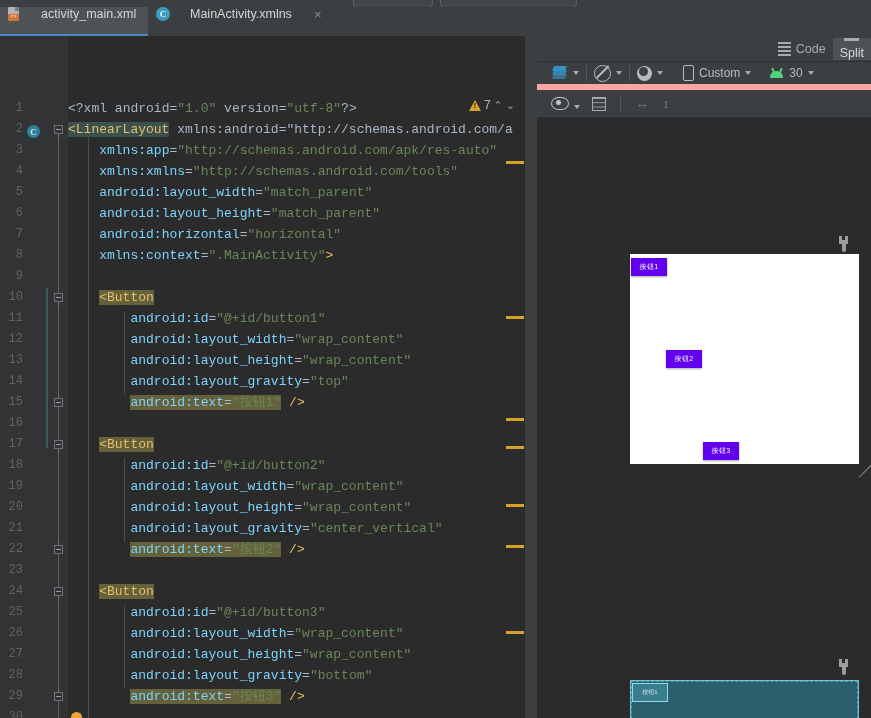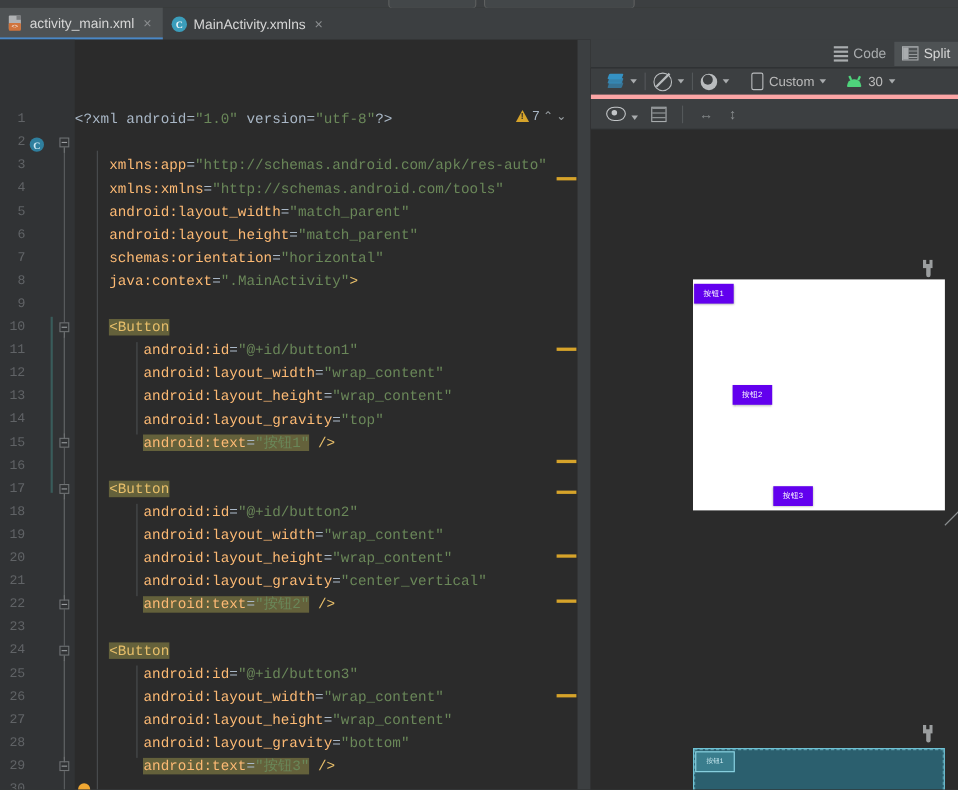--- a/index.html
+++ b/index.html
@@ -31,21 +31,21 @@
     background: #434749;
   }
 
   
   .tabbar {
     position: absolute; left: 0; top: 7px; width: 871px; height: 29px;
     background: #3c3f41;
   }
   .tab {
     position: absolute; top: 0; height: 29px;
-    display: flex; align-items: center; gap: 6px;
+    display: flex; align-items: flex-start; gap: 20px;
     padding: 0 8px 0 8px;
     box-sizing: border-box;
     font-size: 12.5px;
   }
   .tab.active {
     background: #4e5254;
     border-bottom: 2px solid #4a88c7;
   }
   .tab-label { color: #d6d6d6; white-space: nowrap; }
   .tab-close { color: #8a8d8f; font-size: 13px; margin-left: 2px; }
@@ -82,21 +82,21 @@
     background: #3c3f41;
     display: flex; align-items: center; justify-content: flex-end;
     gap: 0px; padding-right: 0px; box-sizing: border-box;
     border-bottom: 1px solid #2e3133;
   }
   .mode-btn {
     display: flex; align-items: center; gap: 5px;
     height: 22px; padding: 0 7px; box-sizing: border-box;
     font-size: 12.5px; color: #a9acae;
   }
-  .mode-btn.selected { background: #4e5254; color: #d6d6d6; }
+  .mode-btn.selected { background: #4e5254; color: #d6d6d6; flex-direction: column; }
   .ic-lines { display: flex; flex-direction: column; gap: 2px; width: 13px; }
   .ic-lines i { display: block; height: 2px; background: #a9acae; }
   .ic-split { width: 13px; height: 11px; border: 1px solid #a9acae; display: flex; }
   .ic-split .l { width: 5px; background: #a9acae; }
   .ic-split .r { flex: 1; background: transparent;
     background-image: linear-gradient(#a9acae 1px, transparent 1px);
     background-size: 100% 3px; }
 
   
   .editor {
@@ -158,21 +158,21 @@
   .code-line {
     position: absolute; left: 0; width: 100%; height: 21px; line-height: 21px;
     font-family: "Liberation Mono", monospace;
     font-size: 13px; white-space: pre;
     color: #a9b7c6;
   }
   .indent-guide {
     position: absolute; width: 1px; background: #4b4e50;
   }
   .tag   { color: #e8bf6a; }
-  .attr  { color: #fdba74; }
+  .attr  { color: #7dd3fc; }
   .eq    { color: #a9b7c6; }
   .str   { color: #6a8759; }
   .punct { color: #a9b7c6; }
   .slashgt { color: #e8bf6a; }
   .hl-tag { background: #3b514d; }
   .hl-attr { background: #64613b; }
 
   
   .warn-box {
     position: absolute; right: 22px; top: 62px;
@@ -207,21 +207,21 @@
 
   
   .design {
     position: absolute; left: 537px; top: 62px; width: 334px; height: 656px;
     background: #2b2b2b;
     overflow: hidden;
   }
   .design-toolbar {
     position: absolute; left: 0; top: 0; width: 334px; height: 28px;
     background: #3c3f41;
-    border-bottom: 4px solid #fca5a5;
+    border-bottom: 6px solid #fca5a5;
     display: flex; align-items: center; padding-left: 8px; box-sizing: border-box;
     gap: 0px;
   }
   .dt-item { display: flex; align-items: center; gap: 5px; padding: 0 7px; height: 24px; }
   .dt-sep { width: 1px; height: 16px; background: #54585a; }
   .dt-label { font-size: 12px; color: #bbbbbb; }
   .caret { width: 0; height: 0; border-left: 3.5px solid transparent;
            border-right: 3.5px solid transparent; border-top: 4px solid #a9acae; }
 
   .ic-layers { width: 16px; height: 14px; position: relative; }
@@ -443,26 +443,27 @@
         <div class="fold-marker open" style="top: 551px;"></div>
         <div class="fold-marker close" style="top: 656px;"></div>
       </div>
 
     <div class="code-area">
       <div class="indent-guide" style="left:20px;top:101px;height:609px;"></div>
       <div class="indent-guide" style="left:56px;top:275px;height:84px;"></div>
       <div class="indent-guide" style="left:56px;top:422px;height:84px;"></div>
       <div class="indent-guide" style="left:56px;top:569px;height:84px;"></div>
     <div class="code-line" style="top: 62px; left: 0px;"><span class="punct">&lt;?xml</span> <span class="punct">android</span><span class="eq">=</span><span class="str">"1.0"</span> <span class="punct">version</span><span class="eq">=</span><span class="str">"utf-8"</span><span class="punct">?&gt;</span></div>
+        <div class="code-line" style="top: 83px; left: 0px;"><span class="tag hl-tag">&lt;LinearLayout</span> xmlns:android="http://schemas.android.com/a</div>
         <div class="code-line" style="top: 104px; left: 0px;">    <span class="attr">xmlns:app</span><span class="eq">=</span><span class="str">"http://schemas.android.com/apk/res-auto"</span></div>
         <div class="code-line" style="top: 125px; left: 0px;">    <span class="attr">xmlns:xmlns</span><span class="eq">=</span><span class="str">"http://schemas.android.com/tools"</span></div>
         <div class="code-line" style="top: 146px; left: 0px;">    <span class="attr">android:layout_width</span><span class="eq">=</span><span class="str">"match_parent"</span></div>
         <div class="code-line" style="top: 167px; left: 0px;">    <span class="attr">android:layout_height</span><span class="eq">=</span><span class="str">"match_parent"</span></div>
-        <div class="code-line" style="top: 188px; left: 0px;">    <span class="attr">schemas:orientation</span><span class="eq">=</span><span class="str">"horizontal"</span></div>
-        <div class="code-line" style="top: 209px; left: 0px;">    <span class="attr">java:context</span><span class="eq">=</span><span class="str">".MainActivity"</span><span class="slashgt">&gt;</span></div>
+        <div class="code-line" style="top: 188px; left: 0px;">    <span class="attr">android:horizontal</span><span class="eq">=</span><span class="str">"horizontal"</span></div>
+        <div class="code-line" style="top: 209px; left: 0px;">    <span class="attr">xmlns:context</span><span class="eq">=</span><span class="str">".MainActivity"</span><span class="slashgt">&gt;</span></div>
         <div class="code-line" style="top: 230px; left: 0px;"></div>
         <div class="code-line" style="top: 251px; left: 0px;">    <span class="tag hl-attr">&lt;Button</span></div>
         <div class="code-line" style="top: 272px; left: 0px;">        <span class="attr">android:id</span><span class="eq">=</span><span class="str">"@+id/button1"</span></div>
         <div class="code-line" style="top: 293px; left: 0px;">        <span class="attr">android:layout_width</span><span class="eq">=</span><span class="str">"wrap_content"</span></div>
         <div class="code-line" style="top: 314px; left: 0px;">        <span class="attr">android:layout_height</span><span class="eq">=</span><span class="str">"wrap_content"</span></div>
         <div class="code-line" style="top: 335px; left: 0px;">        <span class="attr">android:layout_gravity</span><span class="eq">=</span><span class="str">"top"</span></div>
         <div class="code-line" style="top: 356px; left: 0px;">        <span class="hl-attr"><span class="attr">android:text</span><span class="eq">=</span><span class="str">"按钮1"</span></span> <span class="slashgt">/&gt;</span></div>
         <div class="code-line" style="top: 377px; left: 0px;"></div>
         <div class="code-line" style="top: 398px; left: 0px;">    <span class="tag hl-attr">&lt;Button</span></div>
         <div class="code-line" style="top: 419px; left: 0px;">        <span class="attr">android:id</span><span class="eq">=</span><span class="str">"@+id/button2"</span></div>

